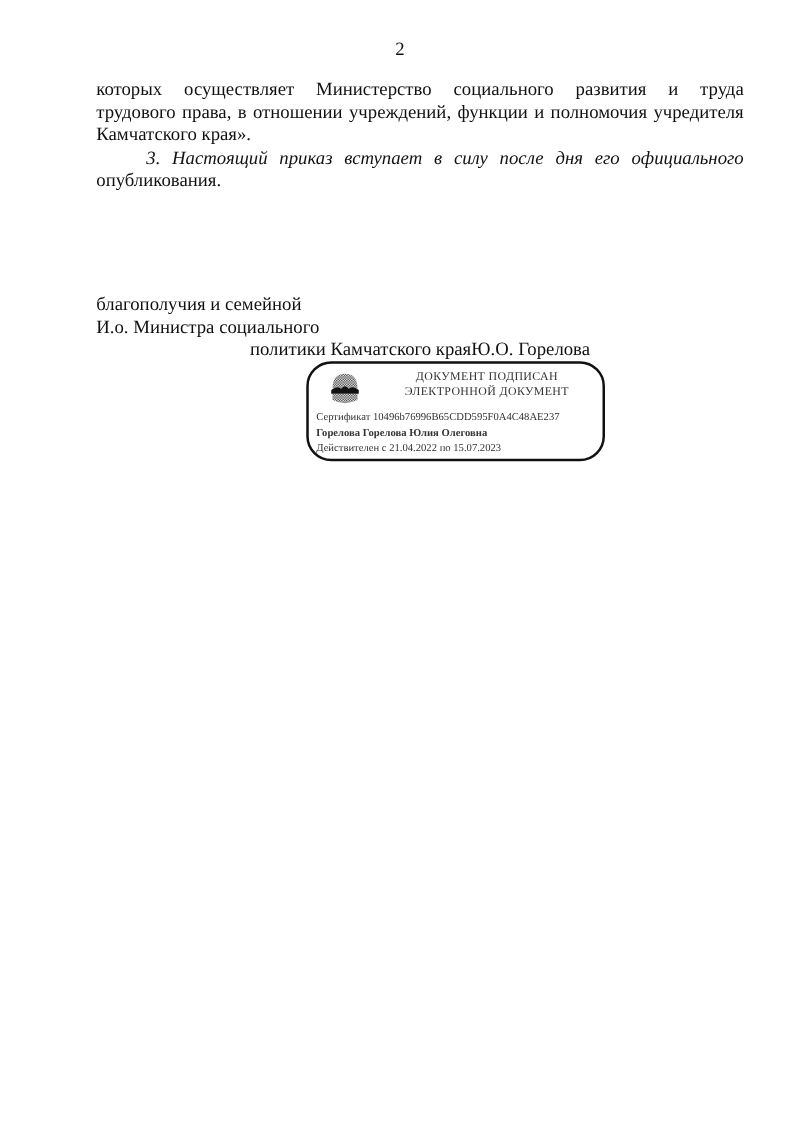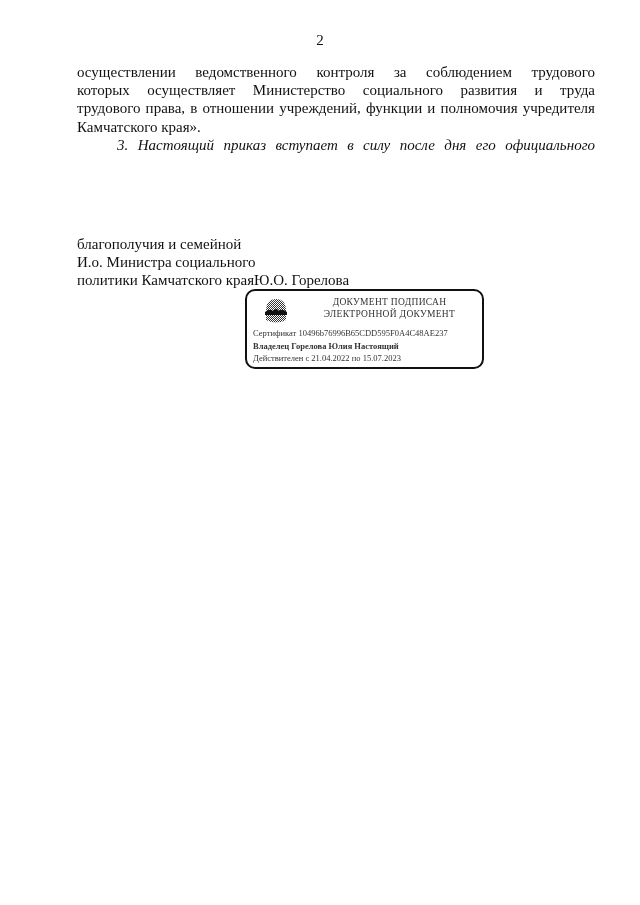--- a/index.html
+++ b/index.html
@@ -48,30 +48,30 @@
     left: 77px;
     width: 518px;
     font-size: 15px;
     line-height: 18.2px;
   }
   .sig-title-line {
     display: block;
   }
   .sig-last-row {
     display: flex;
-    justify-content: flex-start;
+    justify-content: center;
   }
   .stamp {
     position: absolute;
     left: 245px;
     top: 289px;
     width: 239px;
     height: 80px;
     border: 2px solid #111111;
-    border-radius: 10px;
+    border-radius: 20px;
     box-sizing: border-box;
     font-family: "Liberation Serif", "DejaVu Serif", serif;
     color: #333333;
   }
   .stamp-emblem {
     position: absolute;
     left: 14px;
     top: 5px;
     width: 30px;
     height: 30px;
@@ -99,29 +99,31 @@
 </style>
 </head>
 <body>
 
 <div>
 
   <div class="page-number">2</div>
 
   <div class="body-text">
     <p class="para last-line-justify">
-      <span style="display: block; text-align: justify; text-align-last: justify;">осуществлении ведомственного контроля за соблюдением трудового</span>
       <span style="display: block; text-align: justify; text-align-last: justify;">которых осуществляет Министерство социального развития и труда</span>
       <span style="display: block; text-align: justify; text-align-last: justify;">трудового права, в отношении учреждений, функции и полномочия учредителя</span>
     </p>
     <p class="para">
       <span>Камчатского края».</span>
     </p>
     <p class="para indent last-line-justify">
       <span style="display: block; text-align: justify; text-align-last: justify; font-style: italic;">3. Настоящий приказ вступает в силу после дня его официального</span>
+    </p>
+    <p class="para">
+      <span>опубликования.</span>
     </p>
   </div>
 
   <div class="signature-block">
     <span class="sig-title-line">благополучия и семейной</span>
     <span class="sig-title-line">И.о. Министра социального</span>
     <div class="sig-last-row">
       <span>политики Камчатского края</span>
       <span>Ю.О. Горелова</span>
     </div>
@@ -139,17 +141,17 @@
         <path d="M5 15 Q5 3 15 3 Q25 3 25 15 Z" fill="url(#hatch)"></path>
         <path d="M4 16 Q9 12 12 15 Q15 11 18 15 Q21 12 26 16 L26 19 L4 19 Z" fill="#111"></path>
         <path d="M5 19 L25 19 L25 24 Q15 29 5 24 Z" fill="url(#hatch)"></path>
       </svg>
     </span>
     <div class="stamp-heading">
       <div>ДОКУМЕНТ ПОДПИСАН</div>
       <div>ЭЛЕКТРОННОЙ ДОКУМЕНТ</div>
     </div>
     <div class="stamp-line cert">Сертификат 10496b76996B65CDD595F0A4C48AE237</div>
-    <div class="stamp-line owner">Владелец Горелова Юлия Настоящий</div>
+    <div class="stamp-line owner">Горелова Горелова Юлия Олеговна</div>
     <div class="stamp-line valid">Действителен с 21.04.2022 по 15.07.2023</div>
   </div>
 
 </div>
 
 </body></html>

